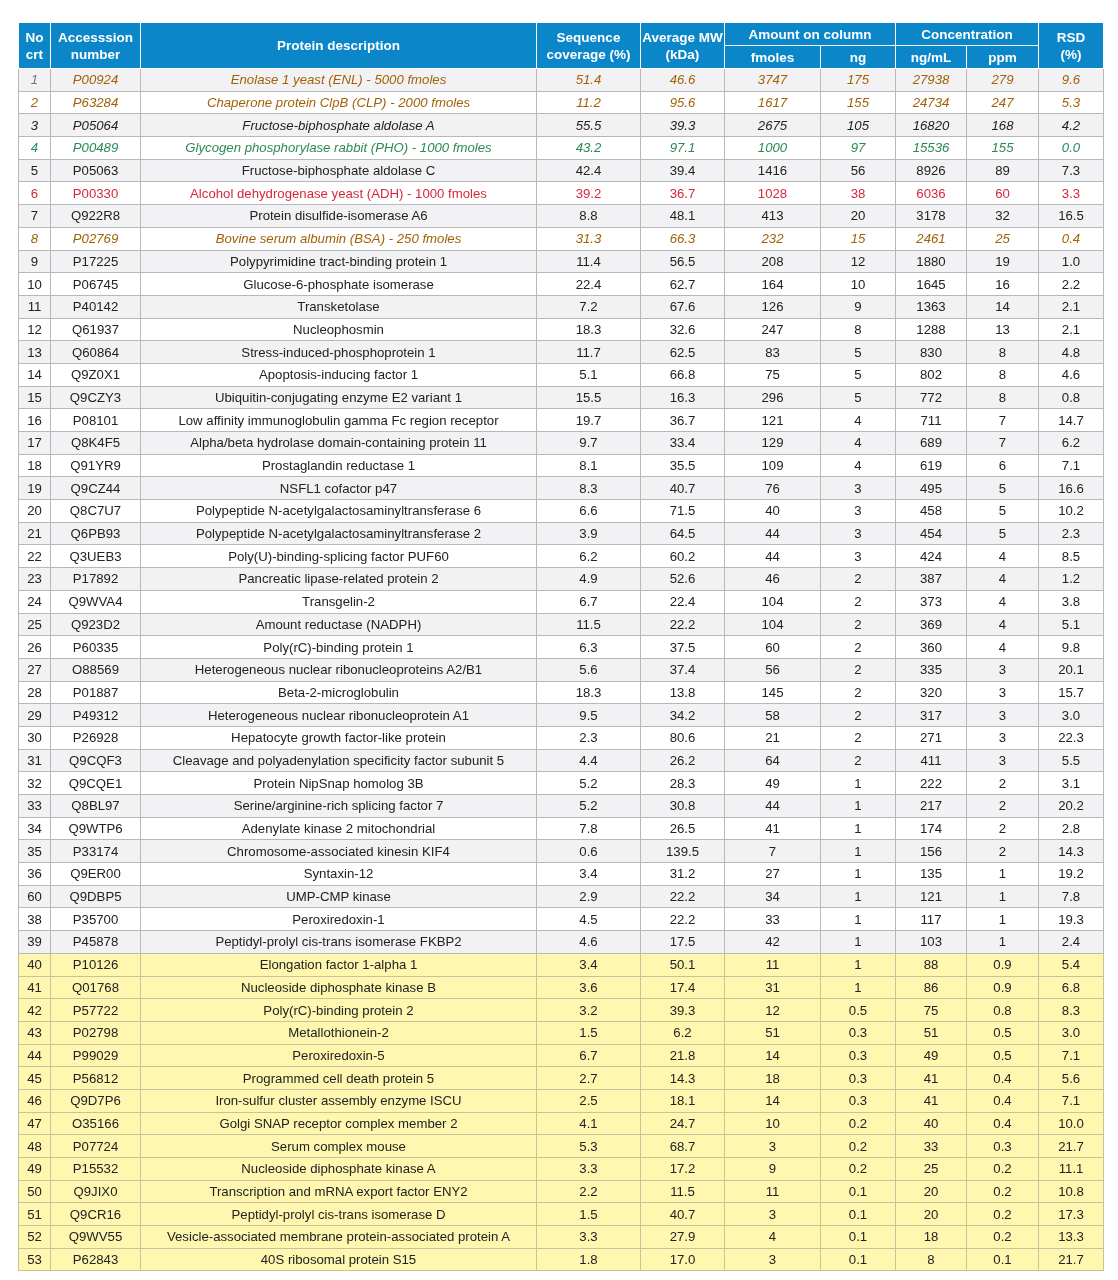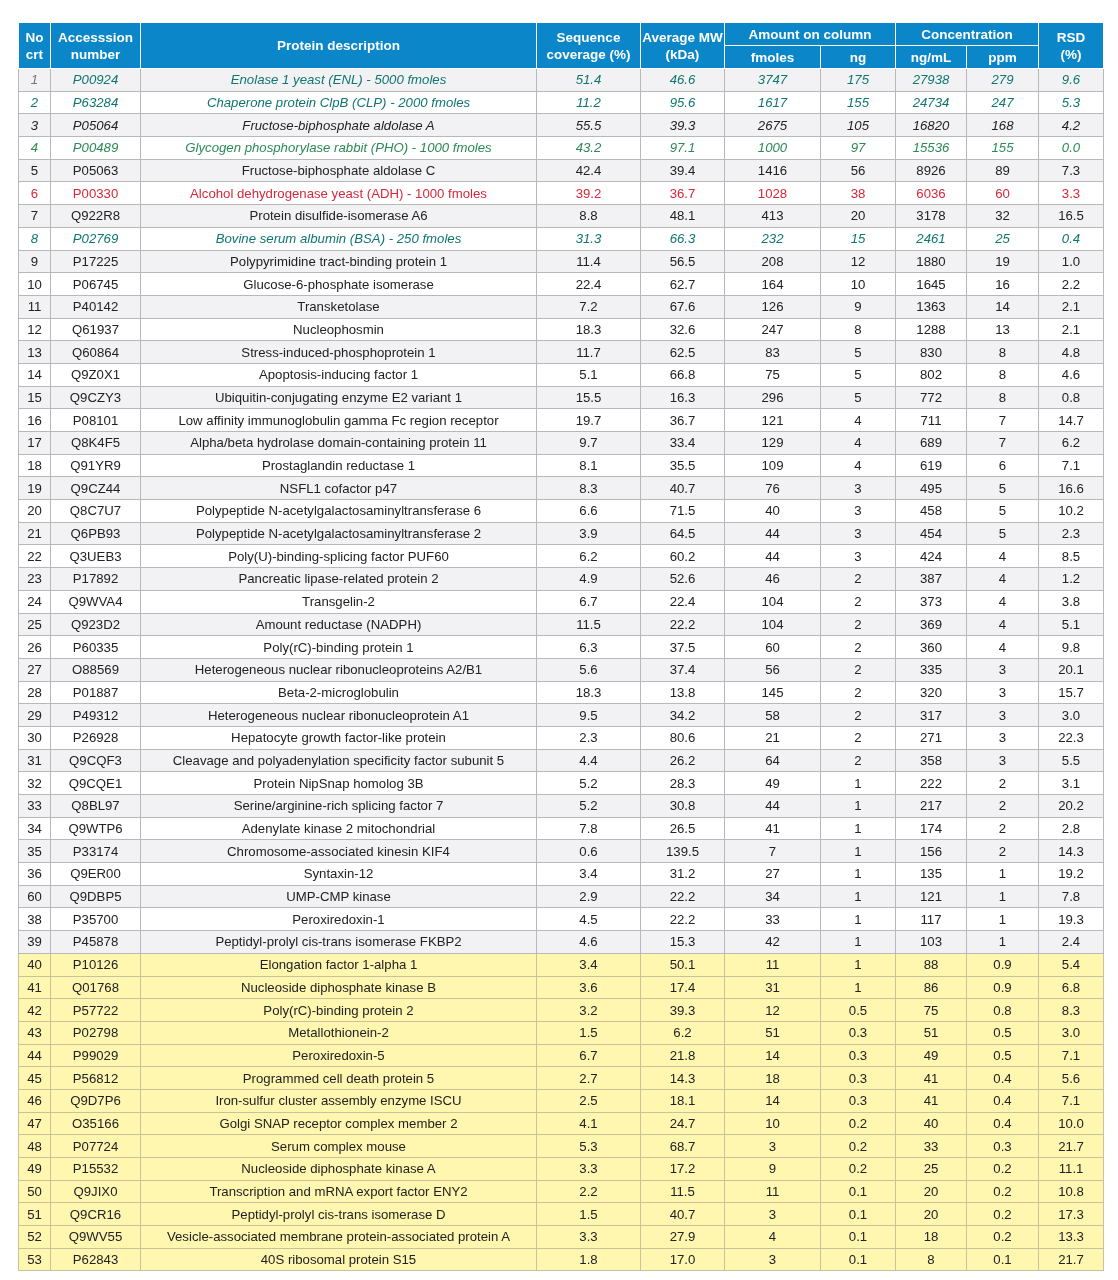--- a/index.html
+++ b/index.html
@@ -17,21 +17,21 @@
   table.data th.top2 { height: 22px; }
   table.data th.sub { height: 22px; }
   table.data td {
     border: 1px solid #b8b8b8; text-align: center; padding: 0;
     height: 21.7px; line-height: 21px; white-space: nowrap; overflow: hidden;
   }
   tr.odd td { background: #f2f2f4; }
   tr.even td { background: #ffffff; }
   tr.yellow td { background: #fff7b0; border-color: #c7c29a; }
   tr.it td { font-style: italic; }
-  tr.c-brown td { color: #0f766e; }
+  tr.c-brown td { color: #a16207; }
   tr.c-green td { color: #2a8a55; }
   tr.c-red td { color: #d6283a; }
   tr.c-black td { color: #222222; }
   tr.c-brown td.gray-no { color: #777777; }
 </style>
 </head>
 <body>
 
 <table class="data">
   <colgroup>
@@ -426,21 +426,21 @@
         <td>22.3</td>
       </tr>
       <tr class="odd">
         <td>31</td>
         <td>Q9CQF3</td>
         <td>Cleavage and polyadenylation specificity factor subunit 5</td>
         <td>4.4</td>
         <td>26.2</td>
         <td>64</td>
         <td>2</td>
-        <td>358</td>
+        <td>411</td>
         <td>3</td>
         <td>5.5</td>
       </tr>
       <tr class="even">
         <td>32</td>
         <td>Q9CQE1</td>
         <td>Protein NipSnap homolog 3B</td>
         <td>5.2</td>
         <td>28.3</td>
         <td>49</td>
@@ -519,21 +519,21 @@
         <td>1</td>
         <td>117</td>
         <td>1</td>
         <td>19.3</td>
       </tr>
       <tr class="odd">
         <td>39</td>
         <td>P45878</td>
         <td>Peptidyl-prolyl cis-trans isomerase FKBP2</td>
         <td>4.6</td>
-        <td>15.3</td>
+        <td>17.5</td>
         <td>42</td>
         <td>1</td>
         <td>103</td>
         <td>1</td>
         <td>2.4</td>
       </tr>
       <tr class="yellow">
         <td>40</td>
         <td>P10126</td>
         <td>Elongation factor 1-alpha 1</td>

